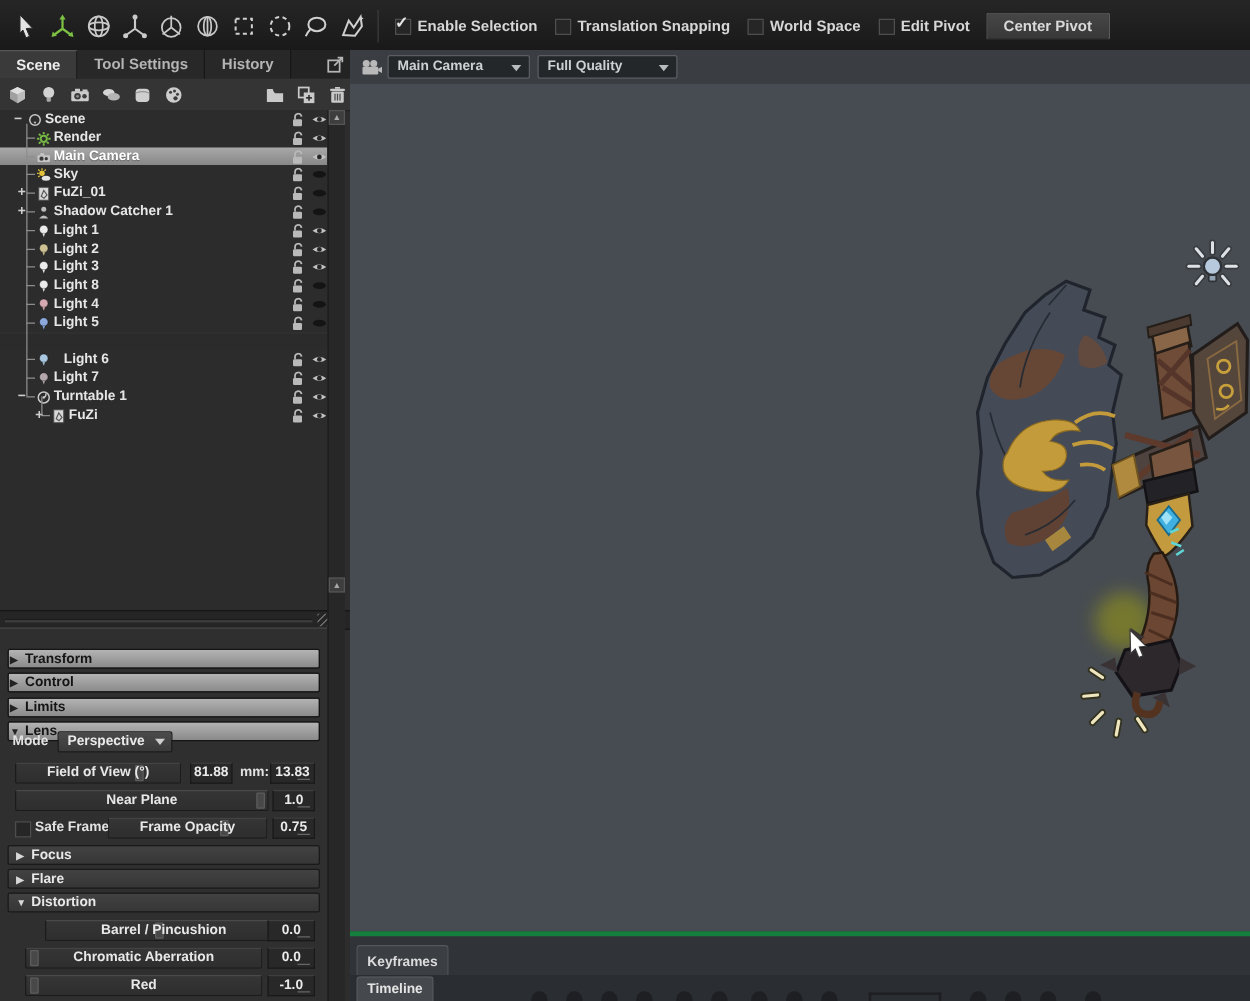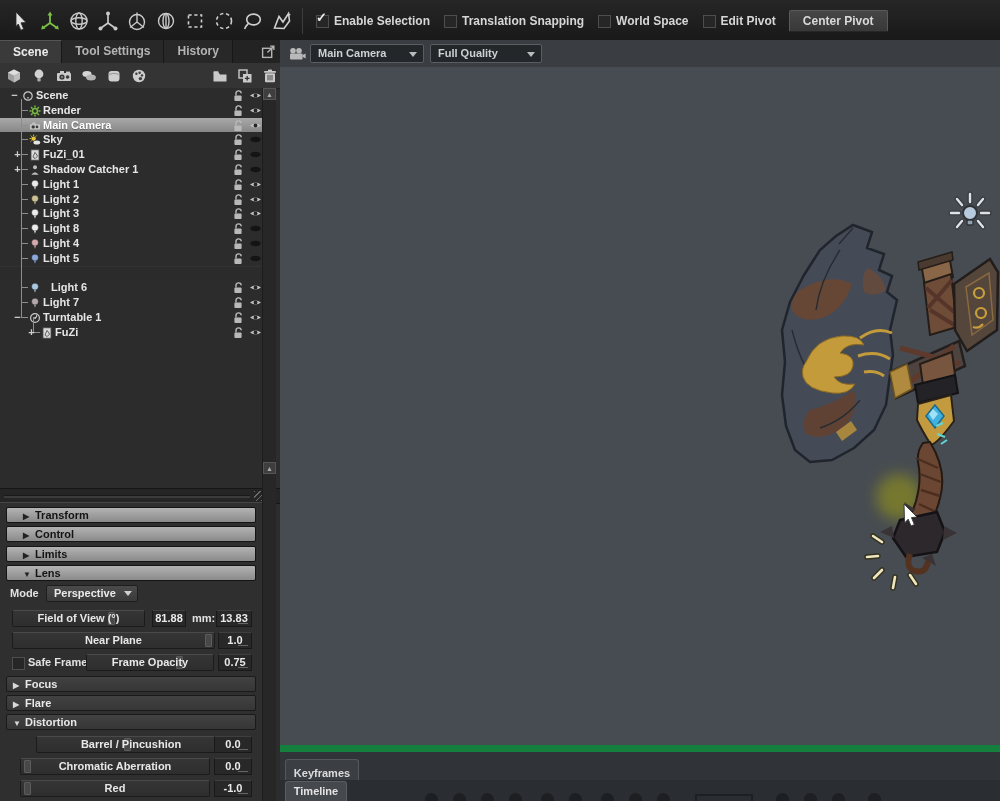--- a/index.html
+++ b/index.html
@@ -43,21 +43,21 @@
   .sarrow{position:absolute;left:0;width:13px;height:12px;background:#3e3e3e;border:1px solid #555;
           box-sizing:border-box;color:#aaa;font-size:7px;text-align:center;line-height:11px;}
   
   #divider{left:0;top:448px;width:280px;height:14px;background:#252525;border-top:1px solid #161616;border-bottom:1px solid #161616;}
   #divline{left:4px;top:6px;width:246px;height:2px;background:#3b3b3b;border-top:1px solid #1a1a1a;}
   #grip{left:254px;top:2px;width:16px;height:10px;background:repeating-linear-gradient(135deg,#6a6a6a 0 1px,transparent 1px 4px);}
   
   #props{left:0;top:462px;width:262px;height:339px;background:#2f2f2f;border-top:1px solid #454545;}
   .hdr{position:absolute;left:6px;width:250px;height:16px;background:linear-gradient(#b3b3b3,#8a8a8a);
        border:1px solid #141414;border-radius:2px;box-sizing:border-box;color:#141414;font-size:11px;
-       font-weight:bold;line-height:14px;padding-left:16px;}
+       font-weight:bold;line-height:14px;padding-left:1px;margin-top:12px;}
   .hdr .arr{display:inline-block;width:12px;font-size:8px;color:#222;}
   .subhdr{position:absolute;left:6px;width:250px;height:16px;background:linear-gradient(#424242,#363636);
        border:1px solid #1a1a1a;border-radius:2px;box-sizing:border-box;color:#e8e8e8;font-size:11px;
        font-weight:bold;line-height:14px;padding-left:6px;}
   .subhdr .arr{display:inline-block;width:12px;font-size:8px;color:#d8d8d8;}
   .plabel{position:absolute;color:#e2e2e2;font-size:11px;font-weight:bold;}
   .dd{position:absolute;height:17px;background:linear-gradient(#4a4a4a,#3a3a3a);border:1px solid #1e1e1e;
       border-radius:2px;box-sizing:border-box;color:#eaeaea;font-size:11px;font-weight:bold;line-height:15px;
       padding-left:7px;}
   .dd .dar{position:absolute;right:5px;top:5px;width:0;height:0;border-left:4px solid transparent;
@@ -71,21 +71,21 @@
       box-sizing:border-box;color:#eaeaea;font-size:11px;font-weight:bold;line-height:15px;text-align:center;}
   .vund{position:absolute;right:3px;bottom:2px;width:10px;height:1px;background:#666;}
   
   #vpheader{left:280px;top:40px;width:720px;height:27px;background:#3a3e42;border-bottom:1px solid #2c2f33;}
   .vdd{position:absolute;top:4px;height:19px;background:#24272a;border:1px solid #5a5e62;border-radius:2px;
        box-sizing:border-box;color:#ced1d3;font-size:11px;font-weight:bold;line-height:17px;padding-left:7px;}
   .vdd .dar{position:absolute;right:6px;top:7px;width:0;height:0;border-left:4px solid transparent;
        border-right:4px solid transparent;border-top:5px solid #b9bcbe;}
   #vpcanvas{left:280px;top:67px;width:720px;height:678px;background:#474c52;}
   
-  #keybar{left:280px;top:745px;width:720px;height:35px;background:#303338;border-top:7px solid #15803d;}
+  #keybar{left:280px;top:745px;width:720px;height:35px;background:#303338;border-top:4px solid #15803d;}
   #keytab{position:absolute;left:5px;top:7px;width:74px;height:28px;background:#3b3f44;border:1px solid #54575b;
       border-bottom:none;border-radius:3px 3px 0 0;box-sizing:border-box;color:#dcdcdc;font-size:11px;
       font-weight:bold;text-align:center;line-height:26px;}
   #timebar{left:280px;top:780px;width:720px;height:21px;background:#2a2d31;}
   #timetab{position:absolute;left:5px;top:1px;width:62px;height:20px;background:#45484c;border:1px solid #5a5d61;
       border-bottom:none;border-radius:3px 3px 0 0;box-sizing:border-box;color:#e4e4e4;font-size:11px;
       font-weight:bold;text-align:center;line-height:18px;}
   .ghost{position:absolute;background:#1d1f22;border-radius:7px 7px 0 0;}
   .ghostr{position:absolute;border:2px solid #1d1f22;border-bottom:none;background:none;}
 </style>

